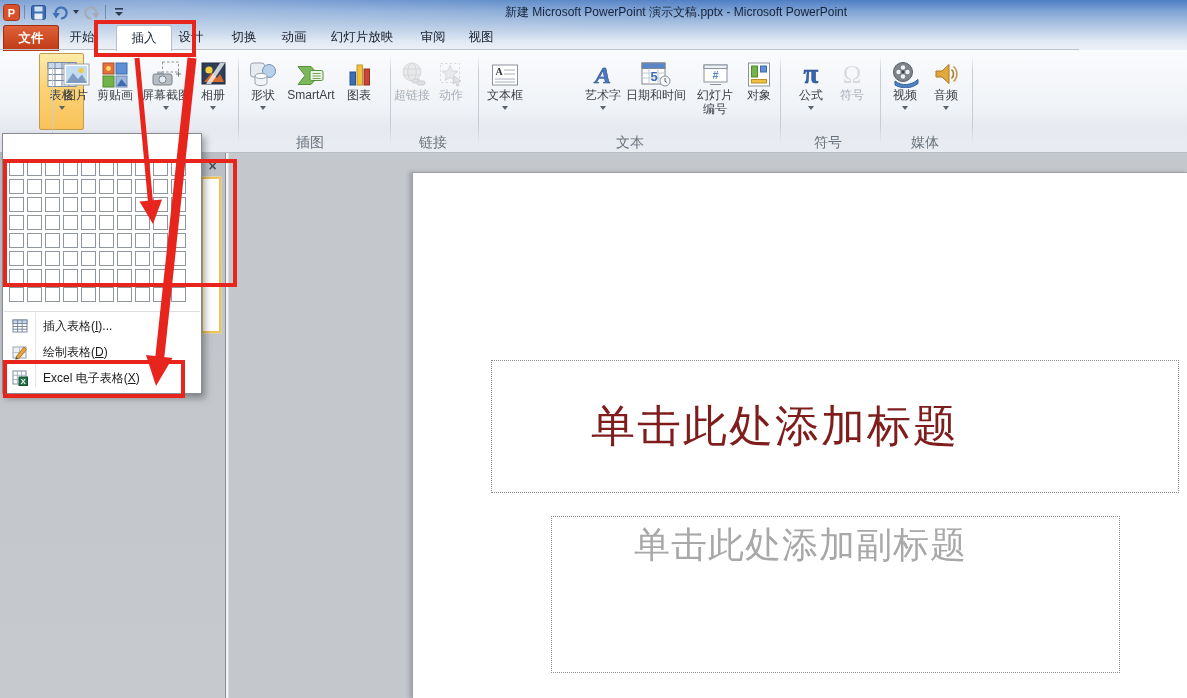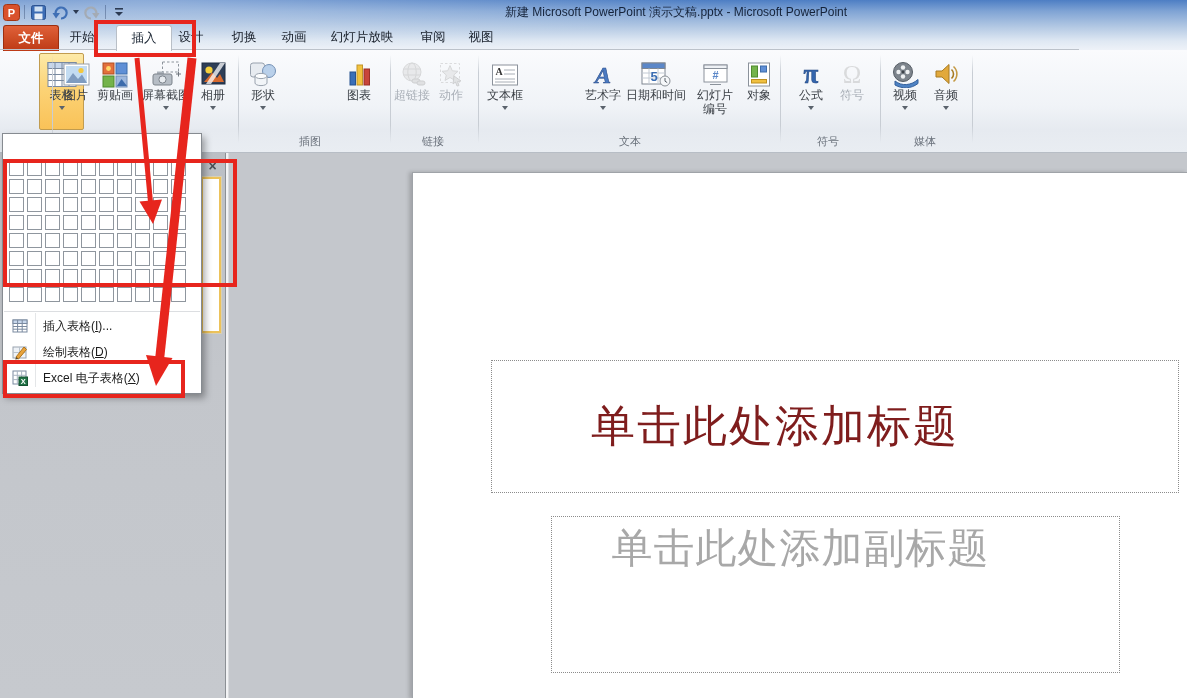--- a/index.html
+++ b/index.html
@@ -35,21 +35,21 @@
   .ric{height:32px;display:flex;align-items:flex-end;justify-content:center;margin-top:2px;}
   .rlabel{font-size:12px;color:#3c4147;line-height:14px;white-space:nowrap;}
   .caret{width:0;height:0;border-left:3.5px solid transparent;border-right:3.5px solid transparent;
     border-top:4px solid #5a626c;margin-top:4px;}
   .rbtn.disabled .rlabel{color:#a9afb7;}
   .rbtn.disabled .ric{opacity:.45;filter:grayscale(1);}
   .rbtn.orange{background:linear-gradient(180deg,#fdeaa8 0%,#fcd376 45%,#f9c258 100%);
     border:1px solid #c19c50;border-radius:2px;top:3px;height:77px;box-sizing:border-box;margin-left:36px;}
   .gsep{position:absolute;top:5px;width:1px;height:88px;
     background:linear-gradient(180deg,rgba(200,205,212,0),#c8cdd4 20%,#c8cdd4 80%,rgba(200,205,212,0));}
-  .grplabel{position:absolute;top:84px;font-size:11px;color:#69707a;transform:translateX(-50%);white-space:nowrap;}
+  .grplabel{position:absolute;top:84px;font-size:14px;color:#69707a;transform:translateX(-50%);white-space:nowrap;}
 
   
   .workspace{position:absolute;left:0;top:152px;width:1187px;height:546px;background:#c4c7cc;}
   .slides-panel{position:absolute;left:0;top:0;width:225px;height:546px;
     background:linear-gradient(180deg,#bbbfc5 0%,#c3c6cb 40%,#c6c9ce 100%);}
   .panel-close{position:absolute;left:204px;top:5px;width:17px;height:17px;display:flex;
     align-items:center;justify-content:center;font-size:14px;font-weight:bold;color:#4a4f55;cursor:default;}
   .thumb{position:absolute;left:201px;top:25px;width:20px;height:156px;background:#ffffff;
     border:2px solid #ecc25a;box-sizing:border-box;box-shadow:0 0 0 1px #d9d0b5;}
   .splitter{position:absolute;left:225px;top:0;width:4px;height:546px;background:#f2f3f5;
@@ -58,21 +58,21 @@
   .slide{position:absolute;left:412px;top:20px;width:775px;height:526px;background:#ffffff;
     border-top:1px solid #9fa3a8;border-left:1px solid #9fa3a8;
     box-shadow:-3px 0 4px rgba(0,0,0,.18);}
   .ph{position:absolute;border:1px dotted #8c8c8c;box-sizing:border-box;
     font-family:"Liberation Serif","DejaVu Serif",serif;}
   .ph.title{left:78px;top:187px;width:688px;height:133px;display:flex;align-items:center;
     justify-content:center;padding-right:120px;box-sizing:border-box;
     font-size:44px;color:#7f1d1d;letter-spacing:2px;}
   .ph.subtitle{left:138px;top:343px;width:569px;height:157px;display:flex;align-items:flex-start;
     justify-content:center;padding-top:4px;padding-right:70px;box-sizing:border-box;
-    font-size:41px;color:#a8a8a8;letter-spacing:1px;}
+    font-size:36px;color:#a8a8a8;letter-spacing:1px;}
 
   
   .tdrop{position:absolute;left:2px;top:133px;width:200px;height:261px;background:#ffffff;
     border:1px solid #868b91;box-sizing:border-box;z-index:30;box-shadow:3px 4px 7px rgba(0,0,0,.35);}
   .tdrop-header{height:22px;display:flex;align-items:center;padding-left:8px;font-size:12px;
     font-weight:bold;color:#222;background:linear-gradient(180deg,#f8f9fa,#edeff1);
     border-bottom:1px solid #d8dadd;box-sizing:border-box;}
   .tgrid{position:absolute;left:6px;top:27px;display:grid;gap:3px;}
   .gcell{width:15px;height:15px;background:#fff;border:1px solid #8f969e;box-sizing:border-box;}
   .tdrop-sep{position:absolute;left:1px;top:177px;width:196px;height:1px;background:#dcdee1;}
@@ -214,20 +214,30 @@
         <svg width="28" height="27">
             <rect x="1.5" y="2" width="14" height="14" rx="2.5" fill="#e7ebf0" stroke="#98a1ad"></rect>
             <circle cx="20" cy="10" r="6.5" fill="#b9d0ea" stroke="#7591b5"></circle>
             <path d="M6 15 v7 a6 2.6 0 0 0 12 0 v-7" fill="#f2f5f8" stroke="#9aa3ae"></path>
             <ellipse cx="12" cy="15" rx="6" ry="2.6" fill="#fbfcfd" stroke="#9aa3ae"></ellipse>
           </svg>
       </span>
       <span class="rlabel">形状</span>
       <span class="caret"></span>
     </div>
+    <div class="rbtn" style="left:283px;width:56px">
+      <span class="ric">
+        <svg width="30" height="25">
+            <path d="M2 3.5 H15 L23 12.5 L15 21.5 H2 L9 12.5 Z" fill="#7cb85a" stroke="#55933a"></path>
+            <rect x="14" y="7.5" width="13" height="10" rx="1.5" fill="#eaf3e2" stroke="#55933a"></rect>
+            <path d="M16.5 10.5h8 M16.5 13h8 M16.5 15.5h8" stroke="#7aa65c"></path>
+          </svg>
+      </span>
+      <span class="rlabel">SmartArt</span>
+    </div>
     <div class="rbtn" style="left:342px;width:34px">
       <span class="ric">
         <svg width="25" height="27">
             <rect x="3" y="11" width="5.5" height="13" fill="#3a6fb8" stroke="#27538f"></rect>
             <rect x="10" y="4" width="5.5" height="20" fill="#f2c23e" stroke="#c2952a"></rect>
             <rect x="17" y="8" width="5.5" height="16" fill="#c8453a" stroke="#9a2f26"></rect>
           </svg>
       </span>
       <span class="rlabel">图表</span>
     </div>

